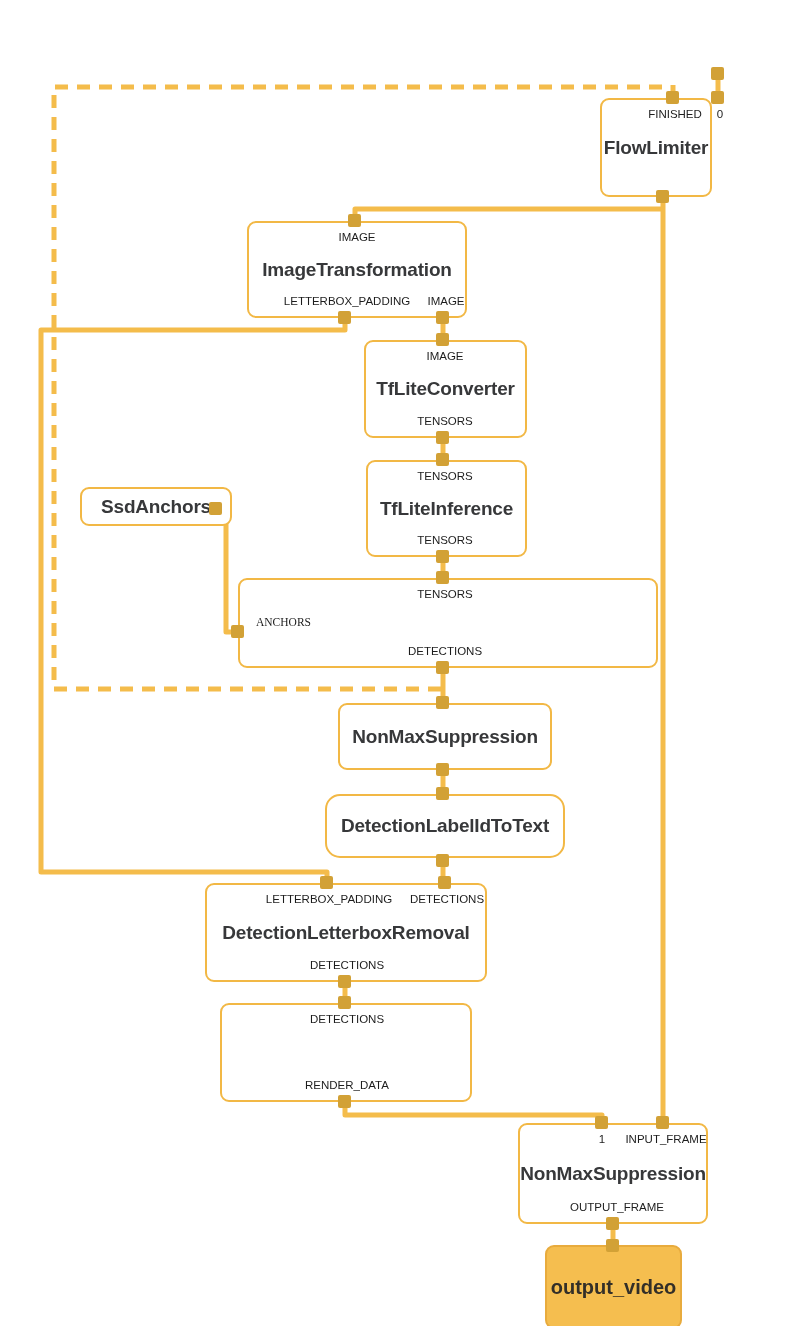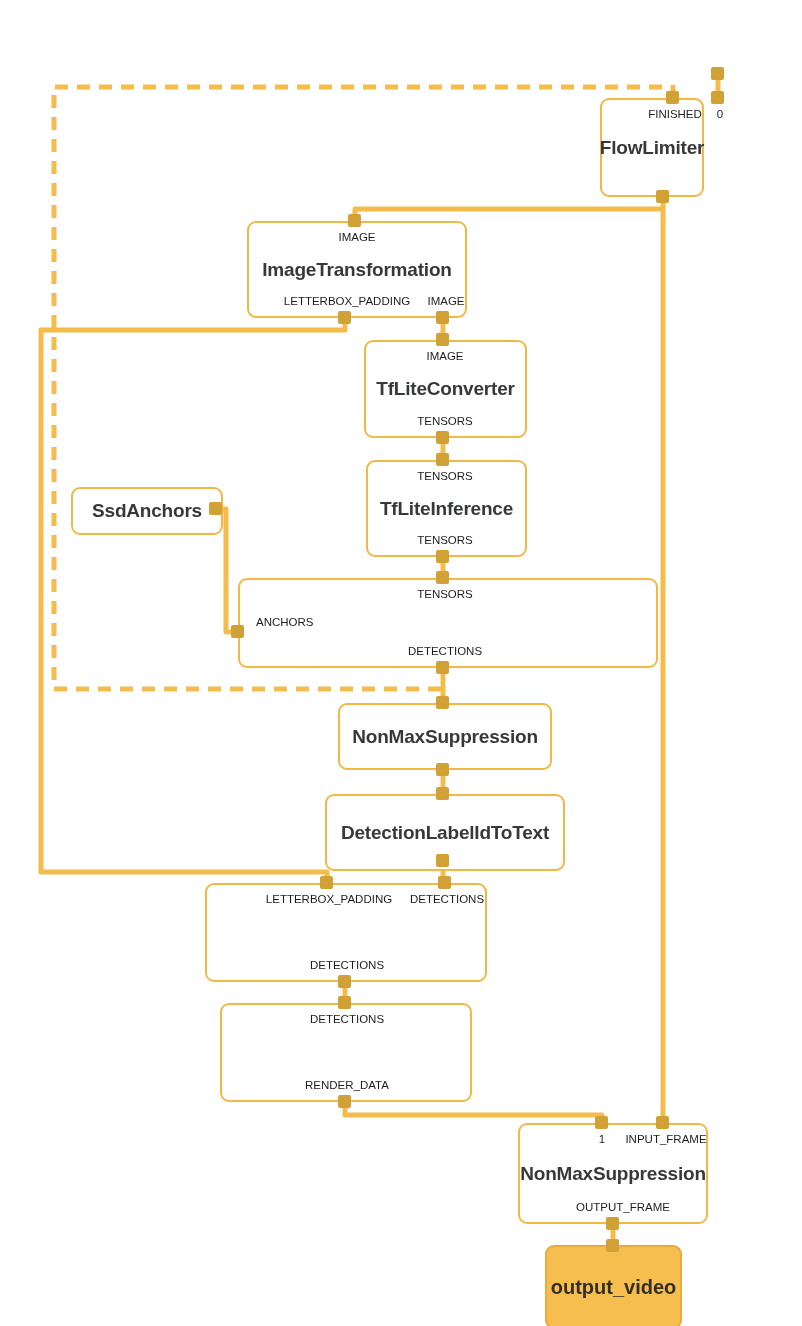--- a/index.html
+++ b/index.html
@@ -25,46 +25,46 @@
     white-space:nowrap;letter-spacing:-0.2px;
   }
   .plabel{
     position:absolute;
     transform:translateX(-50%);
     font-size:11.5px;color:#1d1d1d;
     white-space:nowrap;
   }
   .plabel.toprow{top:8px;}
   .plabel.bottomrow{bottom:9px;}
-  .plabel.side{transform:none;left:16px;top:50%;margin-top:-7px;}
+  .plabel.side{transform:none;left:16px;top:50%;margin-top:-7px;font-family:Liberation Serif, serif;}
   .stream{
     position:absolute;z-index:2;
     background:#F5BE4F;
     border:2px solid #E8AB3D;
     border-radius:9px;
     box-sizing:border-box;
     display:flex;align-items:center;justify-content:center;
     font-size:20px;font-weight:bold;color:#332f28;
   }
   .port{
     position:absolute;z-index:3;
     width:13px;height:13px;
     background:#D2A136;
     border-radius:2px;
   }
   
   #n-input-video{left:658px;top:9px;width:127px;height:66px;}
-  #n-flow-limiter{left:600px;top:98px;width:104px;height:99px;}
+  #n-flow-limiter{left:600px;top:98px;width:112px;height:99px;}
   #n-image-transformation{left:247px;top:221px;width:220px;height:97px;}
   #n-tflite-converter{left:364px;top:340px;width:163px;height:98px;}
   #n-tflite-inference{left:366px;top:460px;width:161px;height:97px;}
-  #n-ssd-anchors{left:71px;top:487px;width:152px;height:48px;}
+  #n-ssd-anchors{left:80px;top:487px;width:152px;height:39px;}
   #n-tflite-tensors-to-detections{left:238px;top:578px;width:420px;height:90px;}
   #n-non-max-suppression{left:338px;top:703px;width:214px;height:67px;}
-  #n-detection-label-id-to-text{left:325px;top:794px;width:240px;height:77px;}
+  #n-detection-label-id-to-text{left:325px;top:794px;width:240px;height:64px;border-radius:15px;}
   #n-detection-letterbox-removal{left:205px;top:883px;width:282px;height:99px;}
   #n-detections-to-render-data{left:220px;top:1003px;width:252px;height:99px;}
   #n-annotation-overlay{left:518px;top:1123px;width:190px;height:101px;}
   #n-output-video{left:545px;top:1245px;width:137px;height:84px;}
 </style>
 </head>
 <body>
 
 <div id="canvas">
 
@@ -129,33 +129,34 @@
     <div class="title">NonMaxSuppression</div>
   </div>
 
   <div class="node" id="n-detection-label-id-to-text">
     <div class="title">DetectionLabelIdToText</div>
   </div>
 
   <div class="node" id="n-detection-letterbox-removal">
     <span class="plabel toprow" style="left:122px">LETTERBOX_PADDING</span>
     <span class="plabel toprow" style="left:240px">DETECTIONS</span>
+    <div class="title">DetectionLetterboxRemoval</div>
     <span class="plabel bottomrow" style="left:140px">DETECTIONS</span>
   </div>
 
   <div class="node" id="n-detections-to-render-data">
     <span class="plabel toprow" style="left:125px">DETECTIONS</span>
     <span class="plabel bottomrow" style="left:125px">RENDER_DATA</span>
   </div>
 
   <div class="node" id="n-annotation-overlay">
     <span class="plabel toprow" style="left:82px">1</span>
     <span class="plabel toprow" style="left:146px">INPUT_FRAME</span>
     <div class="title">NonMaxSuppression</div>
-    <span class="plabel bottomrow" style="left:103px">OUTPUT_FRAME</span>
+    <span class="plabel bottomrow" style="left:97px">OUTPUT_FRAME</span>
   </div>
 
   <div class="stream" id="n-output-video">
     <span>output_video</span>
   </div>
 
   <div class="port" style="left:711px;top:67px"></div>
   <div class="port" style="left:666px;top:91px"></div>
   <div class="port" style="left:711px;top:91px"></div>
   <div class="port" style="left:656px;top:190px"></div>

